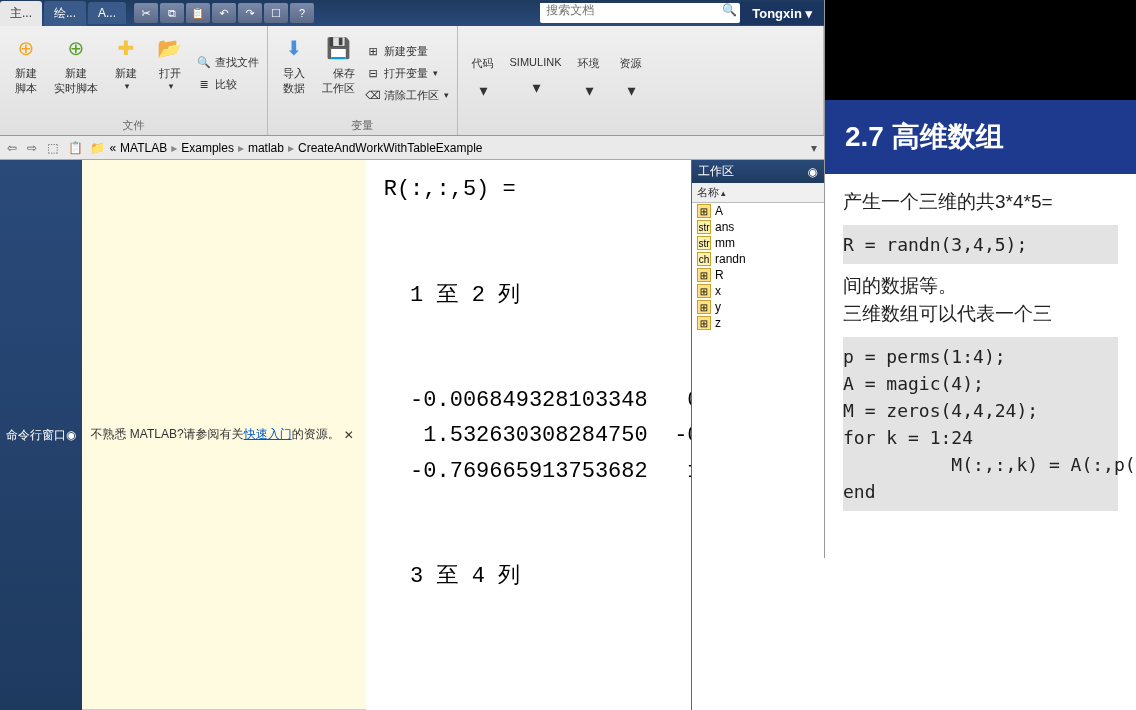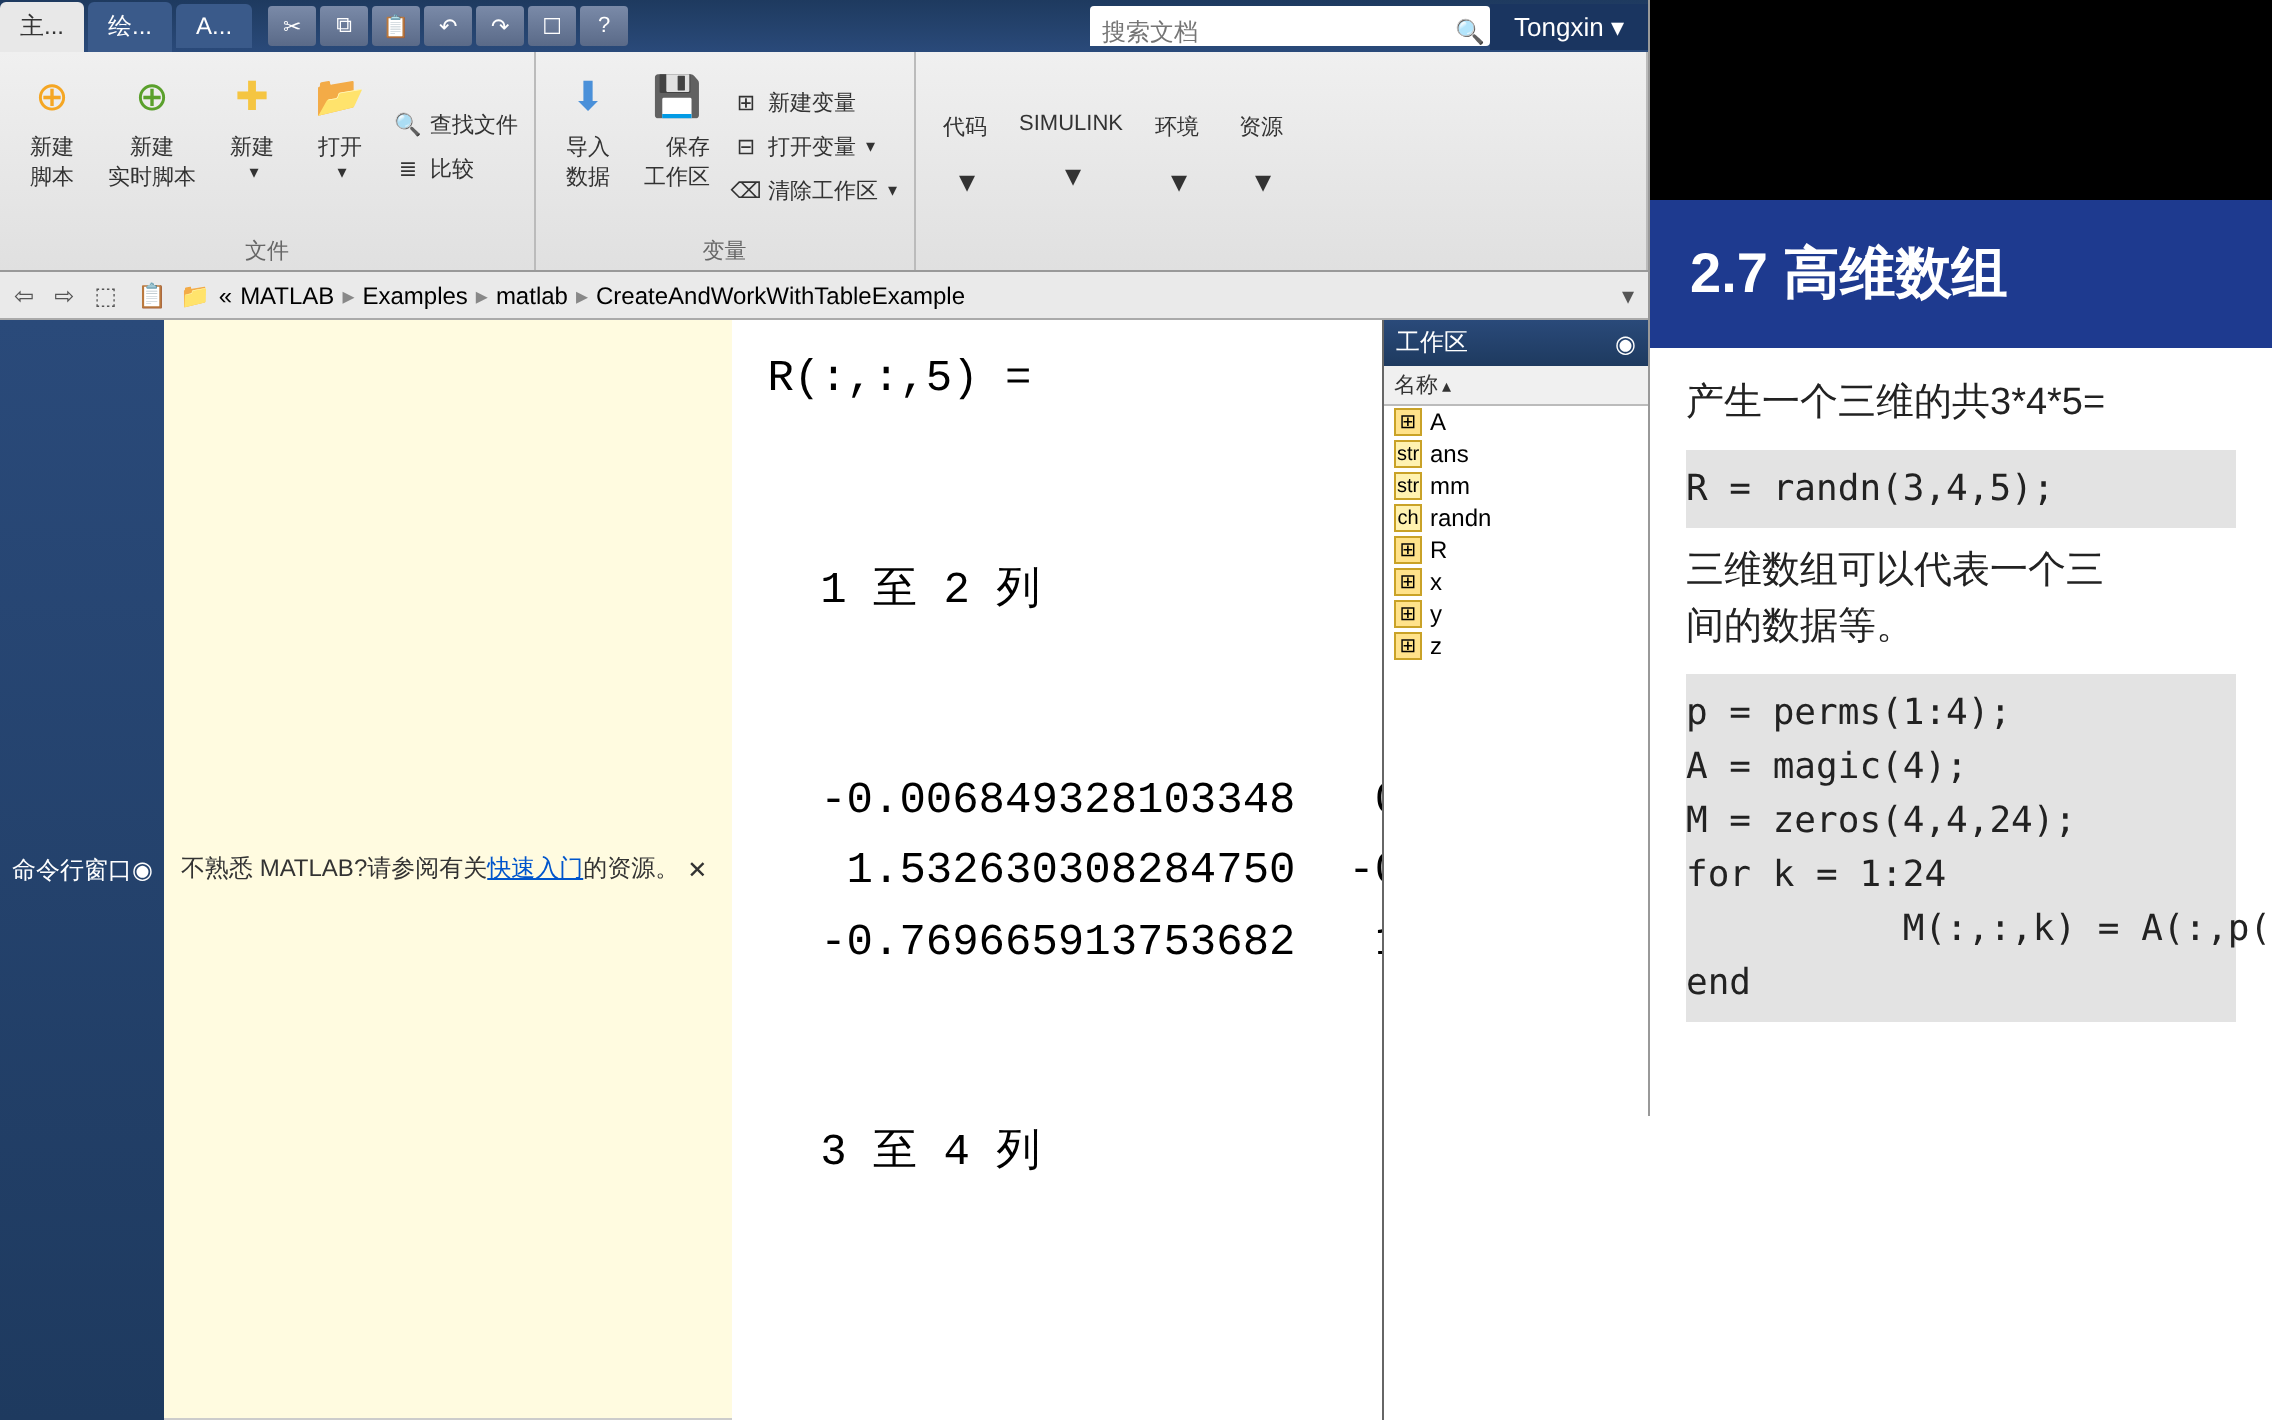--- a/index.html
+++ b/index.html
@@ -6,24 +6,24 @@
 body { width: 1136px; height: 710px; overflow: hidden; display: flex; background: #fff; }
 .left-pane { width: 824px; height: 710px; display: flex; flex-direction: column; }
 .right-pane { width: 312px; height: 558px; background: #fff; border-left: 1px solid #999; }
 
 
 .tab-bar { height: 26px; background: linear-gradient(#1e3a5f,#2a4a7a); display: flex; align-items: center; color: #fff; font-size: 12px; }
 .tab { padding: 4px 10px; background: #3a5a8a; margin-right: 2px; border-radius: 3px 3px 0 0; cursor: pointer; }
 .tab.active { background: #e8e8e8; color: #333; }
 .quick-tools { display: flex; gap: 2px; margin-left: 6px; }
 .qbtn { width: 24px; height: 20px; background: linear-gradient(#7a8aa8,#5a6a88); border-radius: 2px; display: flex; align-items: center; justify-content: center; cursor: pointer; font-size: 11px; }
-.search-box { margin-left: auto; display: flex; align-items: flex-end; background: #fff; height: 20px; width: 200px; border-radius: 2px; }
+.search-box { margin-left: auto; display: flex; align-items: flex-start; background: #fff; height: 20px; width: 200px; border-radius: 2px; }
 .search-box input { border: none; outline: none; font-size: 12px; padding: 0 6px; flex: 1; color: #666; }
 .search-icon { width: 20px; text-align: center; color: #666; cursor: pointer; }
-.user-label { background: #1a3560; padding: 4px 12px; font-size: 13px; }
+.user-label { background: #1a3560; padding: 4px 12px; font-size: 13px; font-weight: bold; }
 
 
 .ribbon { height: 110px; background: linear-gradient(#f0f0f0,#e0e0e0); border-bottom: 1px solid #999; display: flex; }
 .ribbon-group { border-right: 1px solid #bbb; padding: 4px 6px 2px; display: flex; flex-direction: column; }
 .ribbon-icons { display: flex; gap: 4px; flex: 1; }
 .rib-btn { display: flex; flex-direction: column; align-items: center; justify-content: flex-start; padding: 2px 4px; cursor: pointer; font-size: 11px; color: #333; min-width: 38px; }
 .rib-btn .ico { width: 32px; height: 32px; margin-bottom: 2px; display: flex; align-items: center; justify-content: center; font-size: 20px; }
 .rib-btn-sm { display: flex; align-items: center; gap: 3px; padding: 2px; cursor: pointer; font-size: 11px; color: #333; }
 .rib-btn-sm .ico-sm { width: 16px; height: 16px; display: flex; align-items: center; justify-content: center; }
 .group-label { text-align: center; font-size: 11px; color: #666; padding-top: 2px; }
@@ -271,22 +271,22 @@
     </div>
   </div>
 </div>
 
 <div class="right-pane">
   <div class="slide-black"></div>
   <div class="slide-title">2.7 高维数组</div>
   <div class="slide-body">
     <div>产生一个三维的共3*4*5=</div>
     <div class="code-block">R = randn(3,4,5);</div>
+    <div>间的数据等。</div>
     <div>三维数组可以代表一个三</div>
-    <div>间的数据等。</div>
     <div class="code-block">p = perms(1:4);
 A = magic(4);
 M = zeros(4,4,24);
 for k = 1:24
           M(:,:,k) = A(:,p(k
 end</div>
   </div>
 </div>
 
 </body></html>

